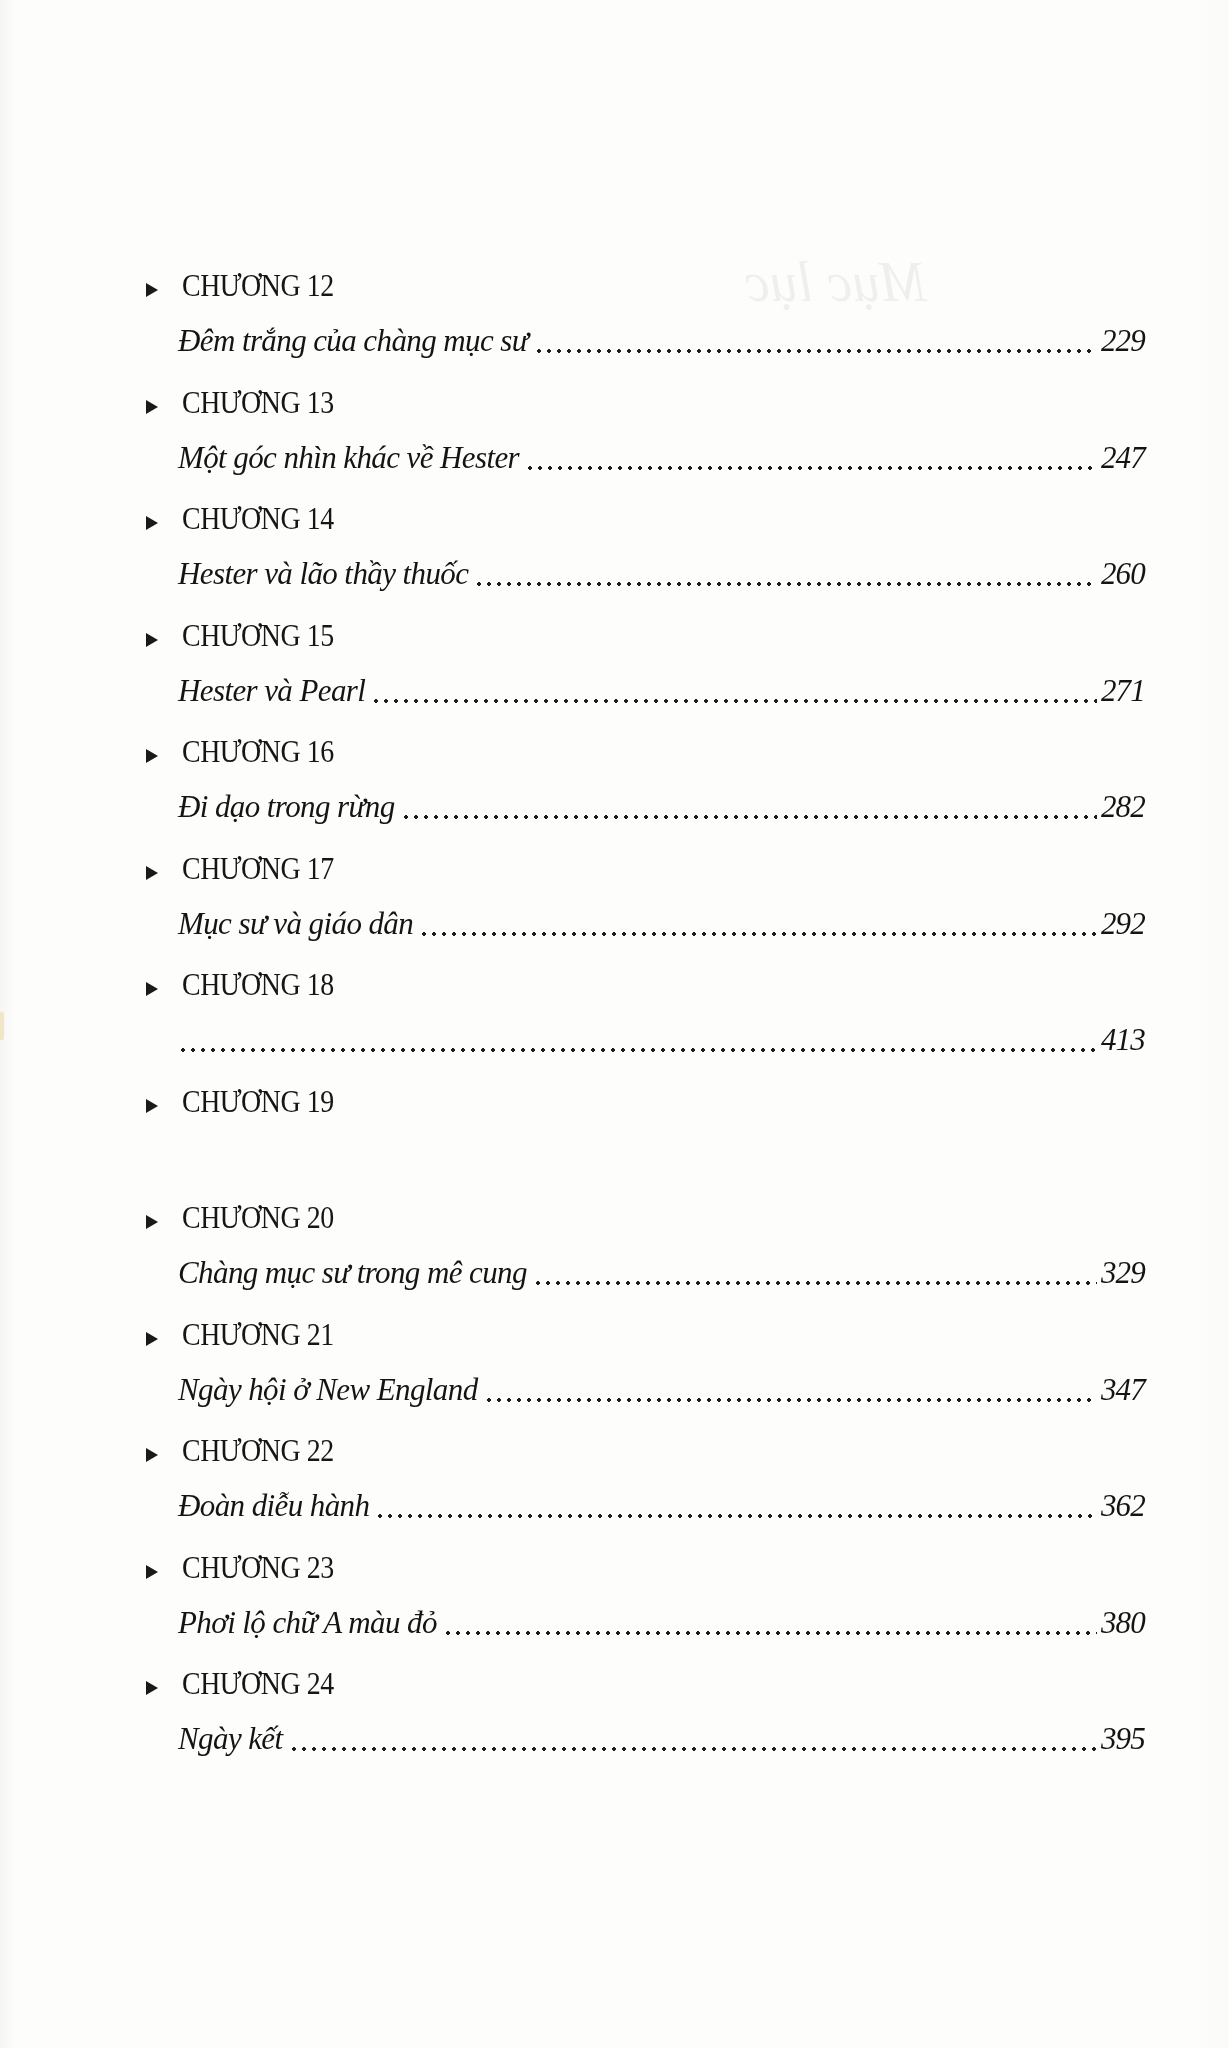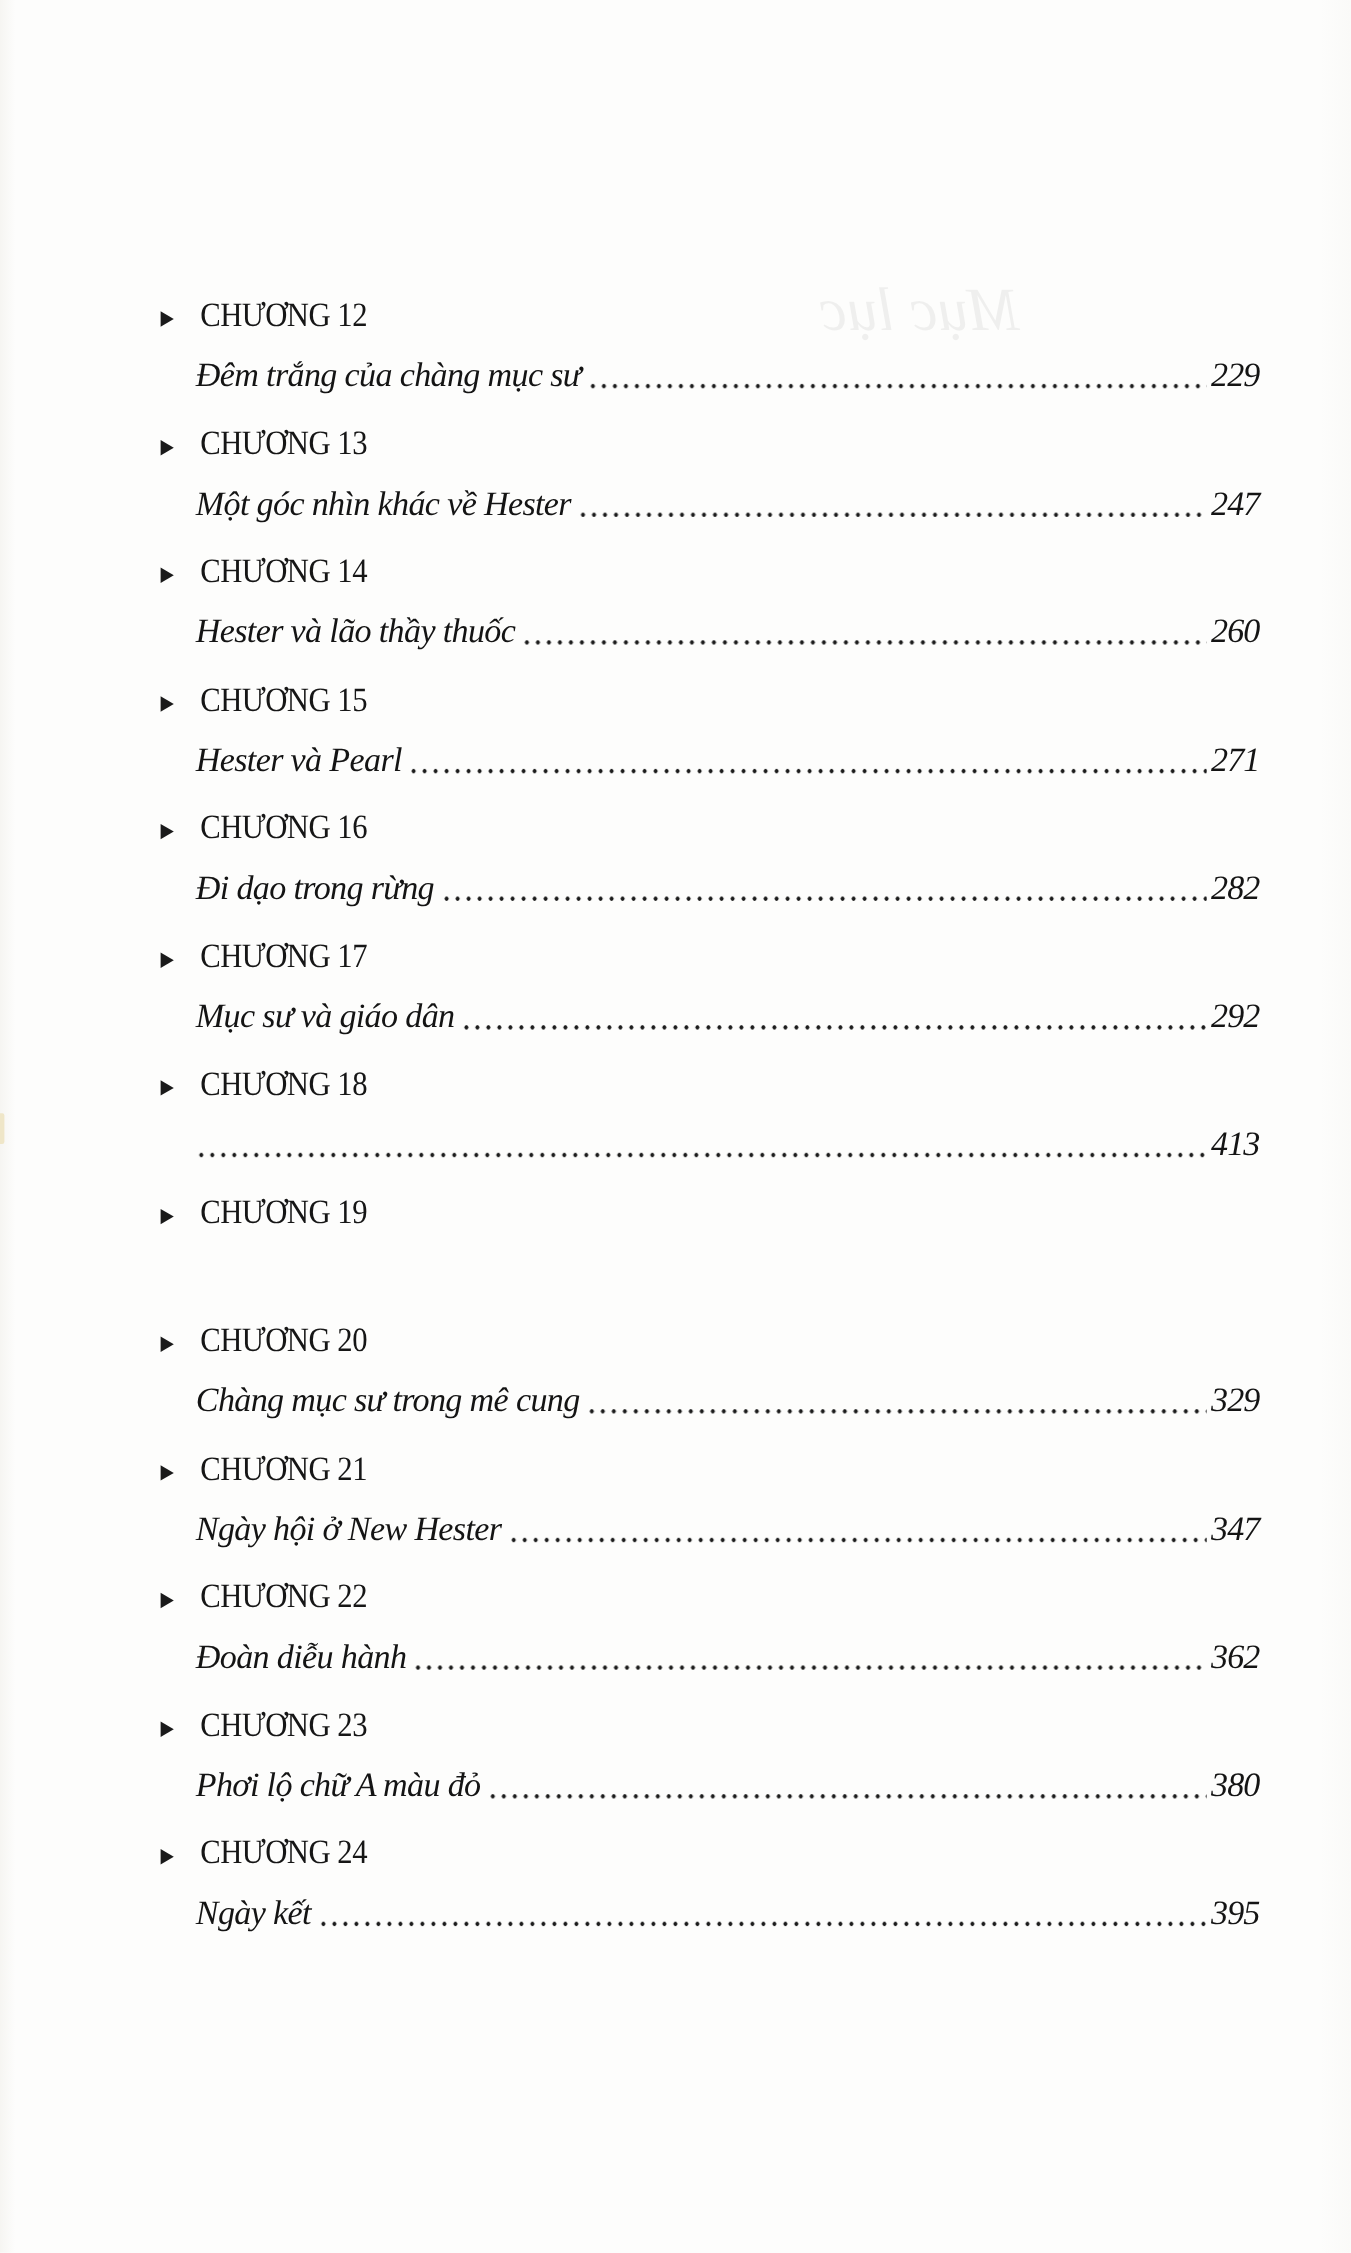--- a/index.html
+++ b/index.html
@@ -229,21 +229,21 @@
         <span class="page-num">329</span>
       </div>
     </div>
 
     <div class="entry" style="top:1314.5px;">
       <div class="heading">
         <span class="bullet"></span>
         <span class="heading-text">CHƯƠNG 21</span>
       </div>
       <div class="title-line">
-        <span class="title-text">Ngày hội ở New Hester</span>
+        <span class="title-text">Ngày hội ở New England</span>
         <span class="leader"></span>
         <span class="page-num">347</span>
       </div>
     </div>
 
     <div class="entry" style="top:1431px;">
       <div class="heading">
         <span class="bullet"></span>
         <span class="heading-text">CHƯƠNG 22</span>
       </div>

